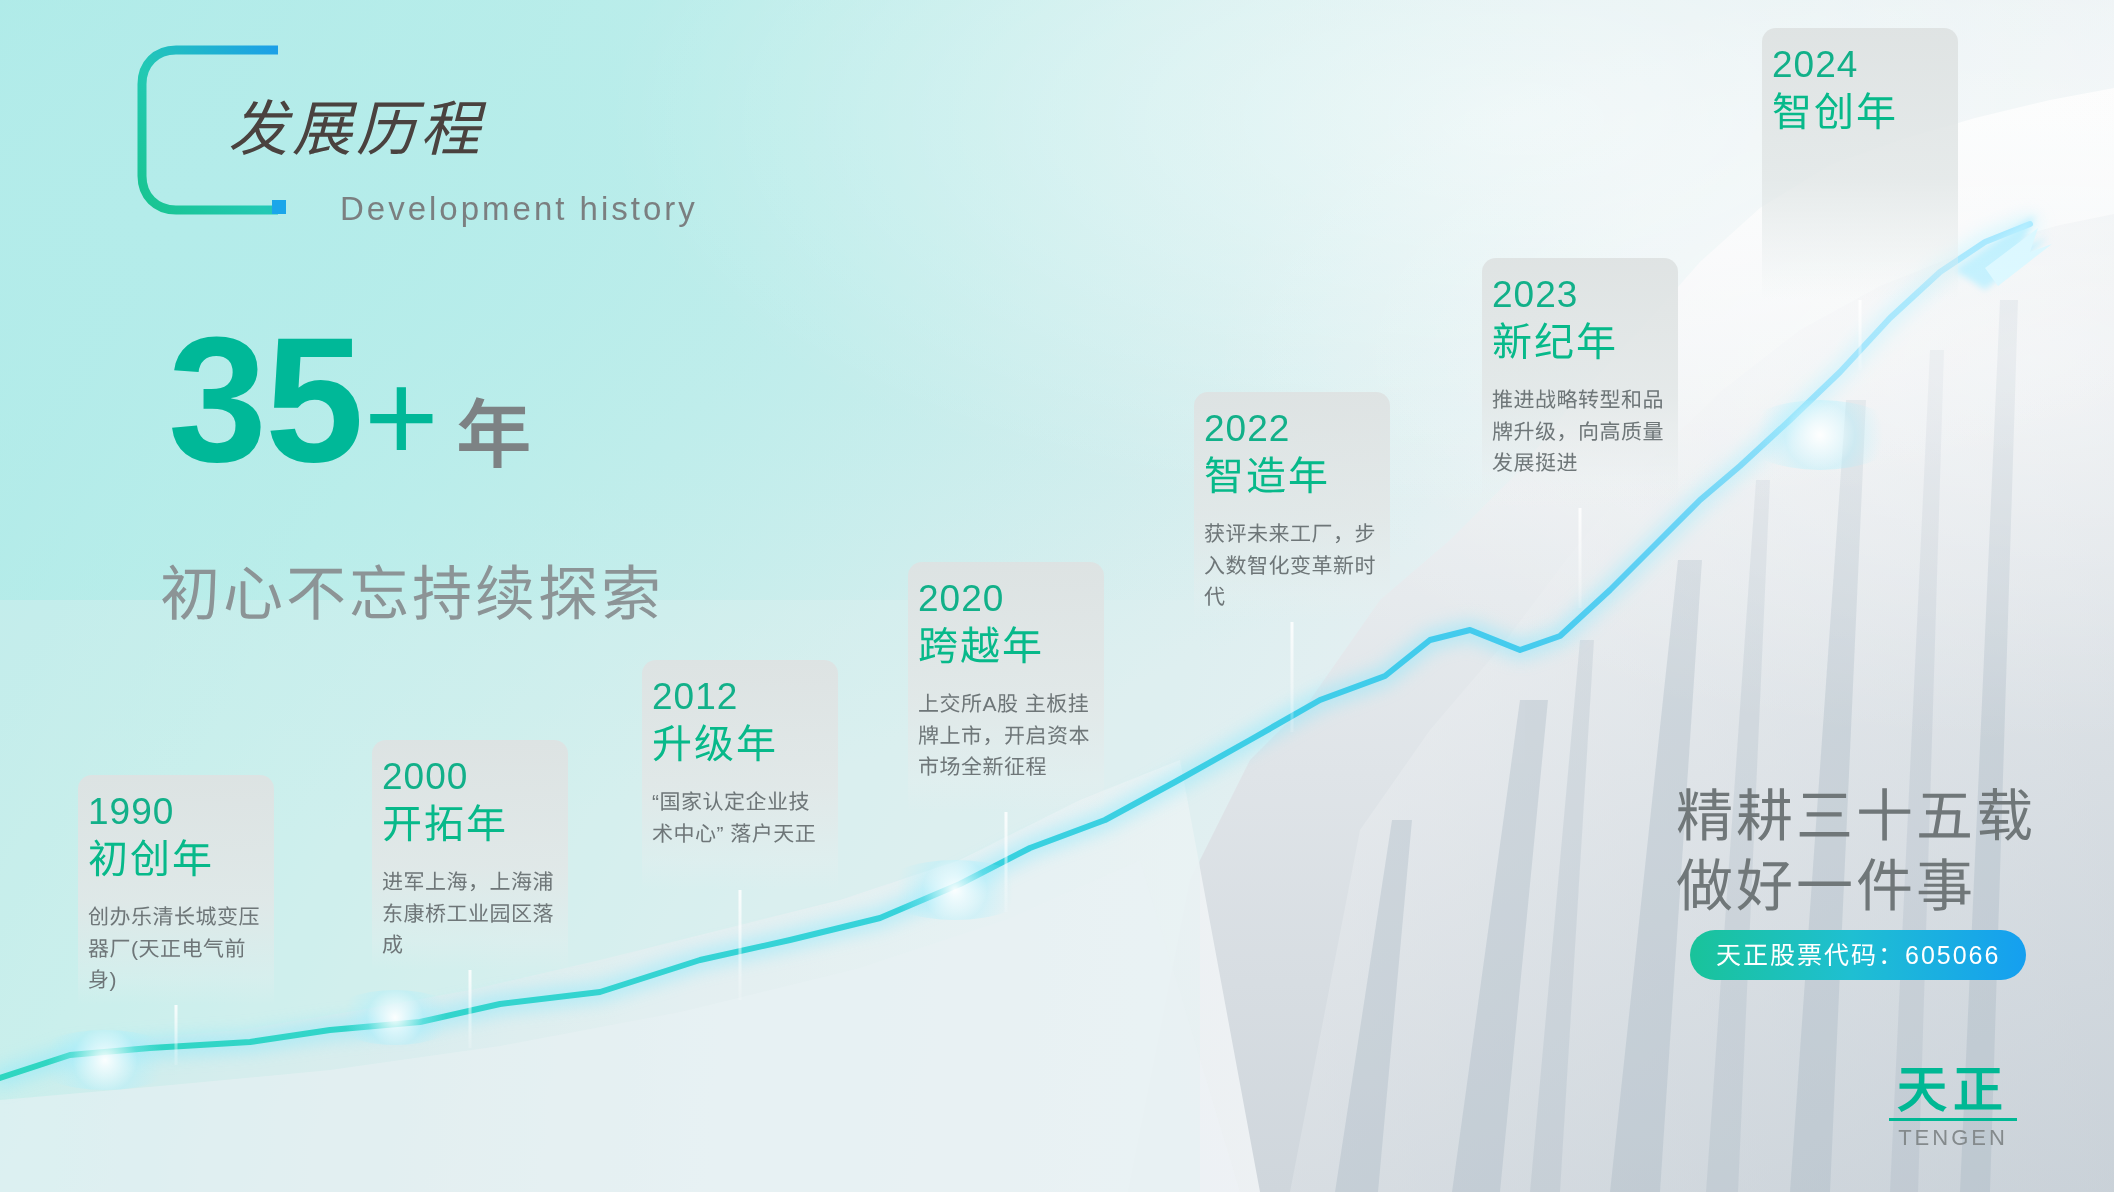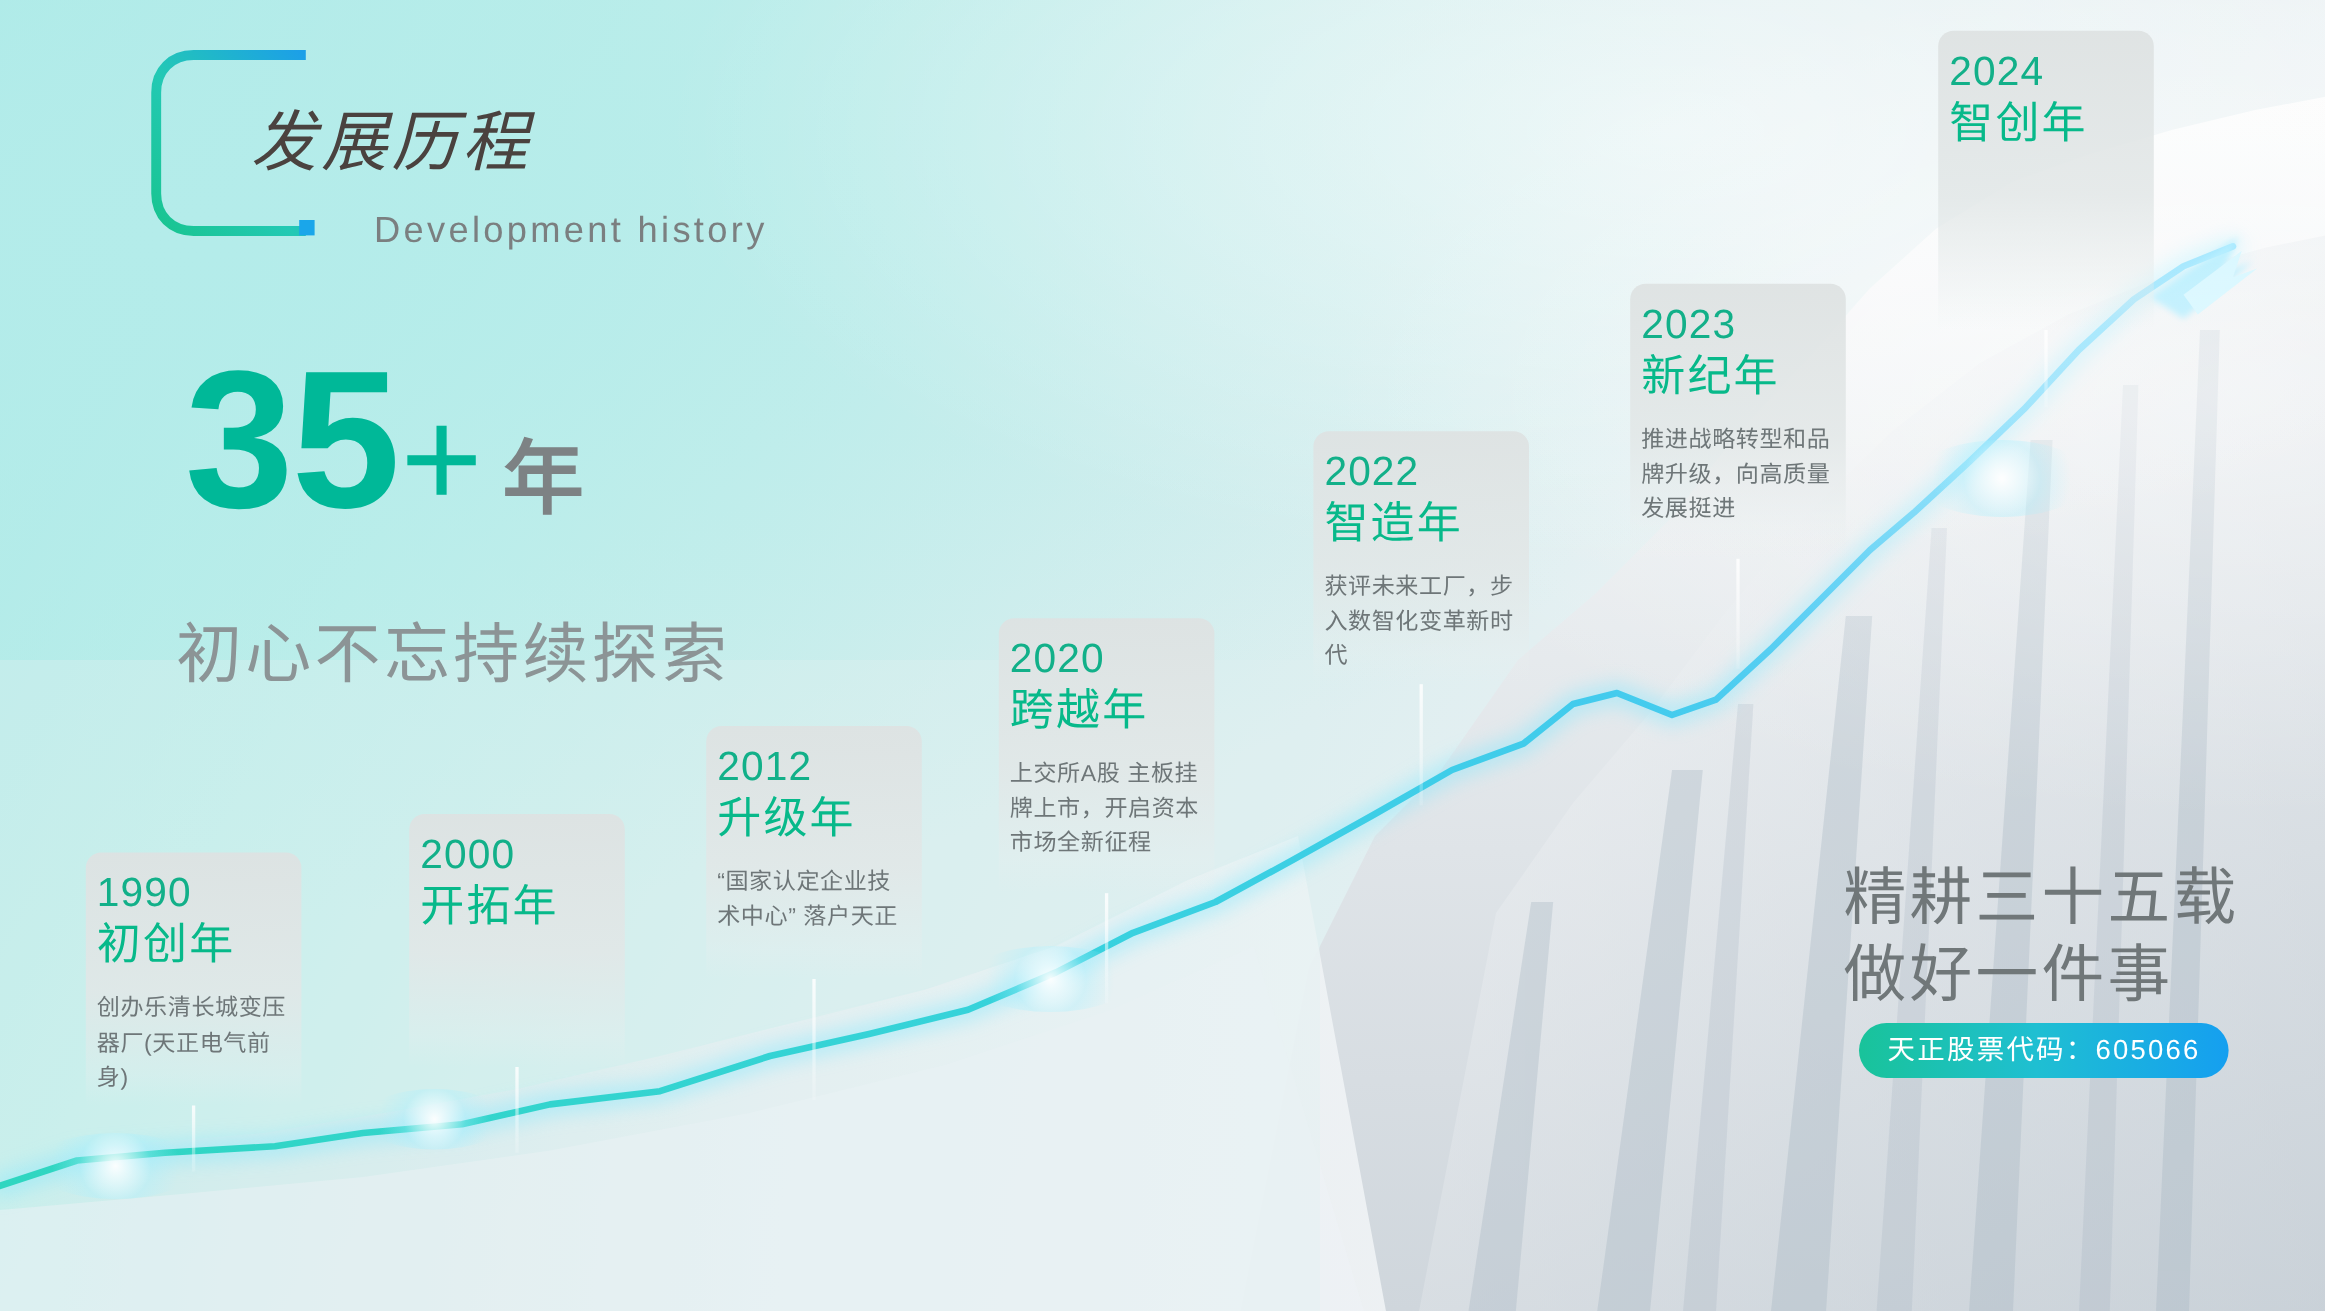--- a/index.html
+++ b/index.html
@@ -217,20 +217,21 @@
   <div class="card" style="left:78px;top:775px;width:196px;height:230px;">
     <div class="year">1990</div>
     <div class="tag">初创年</div>
     <div class="desc">创办乐清长城变压器厂(天正电气前身)</div>
     <div class="stem" style="top:230px;height:60px;"></div>
   </div>
 
   <div class="card" style="left:372px;top:740px;width:196px;height:230px;">
     <div class="year">2000</div>
     <div class="tag">开拓年</div>
+    <div class="desc">进军上海，上海浦东康桥工业园区落成</div>
     <div class="stem" style="top:230px;height:78px;"></div>
   </div>
 
   <div class="card" style="left:642px;top:660px;width:196px;height:230px;">
     <div class="year">2012</div>
     <div class="tag">升级年</div>
     <div class="desc">“国家认定企业技术中心” 落户天正</div>
     <div class="stem" style="top:230px;height:110px;"></div>
   </div>
 
@@ -261,14 +262,19 @@
     <div class="stem" style="top:272px;height:70px;"></div>
   </div>
 
   <div class="tagline">
     <div>精耕三十五载</div>
     <div>做好一件事</div>
   </div>
 
   <div class="ticker">天正股票代码：605066</div>
 
+  <div class="logo-wrap">
+    <div class="logo-cn">天正</div>
+    <div class="logo-bar"></div>
+    <div class="logo-en">TENGEN</div>
+  </div>
 
 </div>
 
 </body></html>

